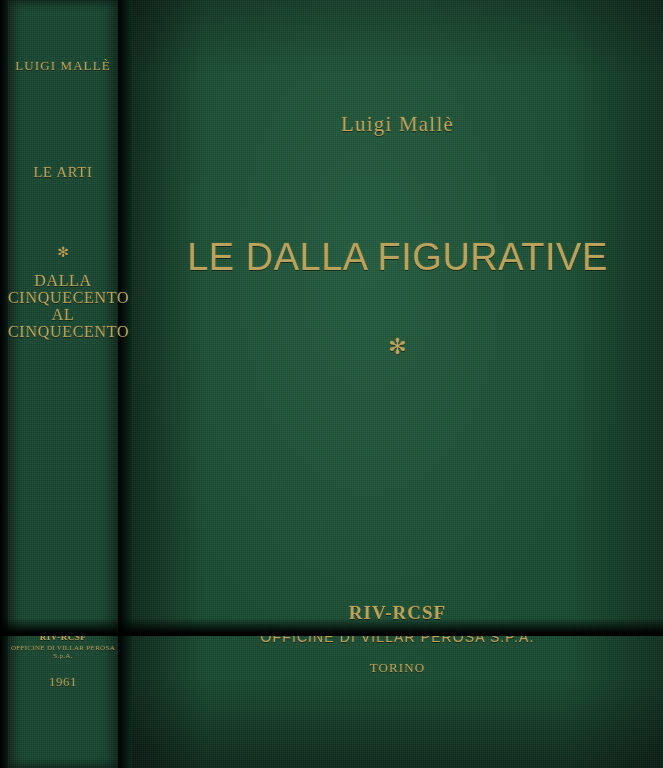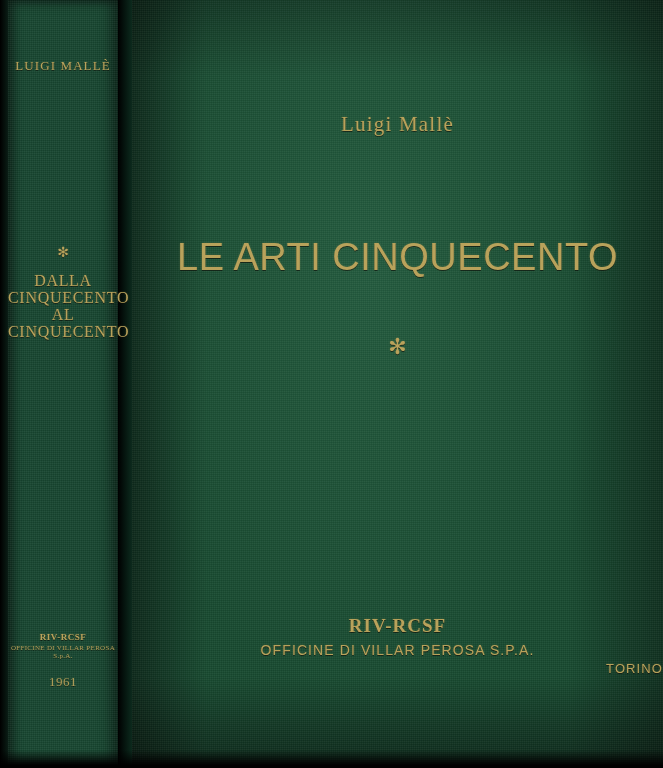--- a/index.html
+++ b/index.html
@@ -9,21 +9,21 @@
   }
   body {
     width: 663px;
     height: 768px;
     overflow: hidden;
     font-family: "Liberation Serif", serif;
   }
   #book {
     position: relative;
     width: 663px;
-    height: 768px;
+    height: 636px;
     background: #0a0a0a;
   }
   
   #spine {
     position: absolute;
     left: 8px;
     top: 0px;
     width: 110px;
     height: 768px;
     background:
@@ -138,25 +138,24 @@
     font-weight: bold;
     font-family: "Liberation Serif", serif;
   }
   #pub-name {
     margin-top: 5px;
     font-size: 14px;
     letter-spacing: 1.1px;
     font-family: "Liberation Sans", sans-serif;
   }
   #pub-city {
-    margin-top: 3px;
+    margin-top: 15px;
     font-size: 13px;
     letter-spacing: 1.1px;
-    font-family: Liberation Sans, sans-serif;
-    text-align: right;
+    font-family: Liberation Serif, serif;
   }
   
   #spine-inner {
     position: absolute;
     inset: 0;
     z-index: 3;
     text-align: center;
   }
   #spine-author {
     position: absolute;
@@ -242,20 +241,21 @@
 <body>
 
 <div id="book">
 
   <div id="left-edge"></div>
 
   <div id="spine">
     <div id="spine-inner">
       <div id="spine-author" class="gold">LUIGI MALLÈ</div>
       <div id="spine-title" class="gold">
+        <div>LE ARTI</div>
       </div>
       <div id="spine-asterisk" class="gold">✻</div>
       <div id="spine-subtitle" class="gold">
         <div>DALLA</div>
         <div>CINQUECENTO</div>
         <div>AL</div>
         <div>CINQUECENTO</div>
       </div>
       <div id="spine-pub">
         <div id="spine-pub-logo" class="gold">RIV-RCSF</div>
@@ -264,21 +264,21 @@
       </div>
     </div>
   </div>
 
   <div id="hinge"></div>
 
   <div id="cover">
     <div id="cover-inner">
       <div id="cover-author" class="gold">Luigi Mallè</div>
       <div id="cover-title" class="gold">
-        <div>LE ARTI CINQUECENTO</div>
+        <div>LE DALLA FIGURATIVE</div>
       </div>
       <div id="cover-asterisk" class="gold">✻</div>
 
       <div id="pub-block">
         <div id="pub-logo" class="gold">RIV-RCSF</div>
         <div id="pub-name" class="gold">OFFICINE DI VILLAR PEROSA S.P.A.</div>
         <div id="pub-city" class="gold">TORINO</div>
       </div>
     </div>
   </div>

